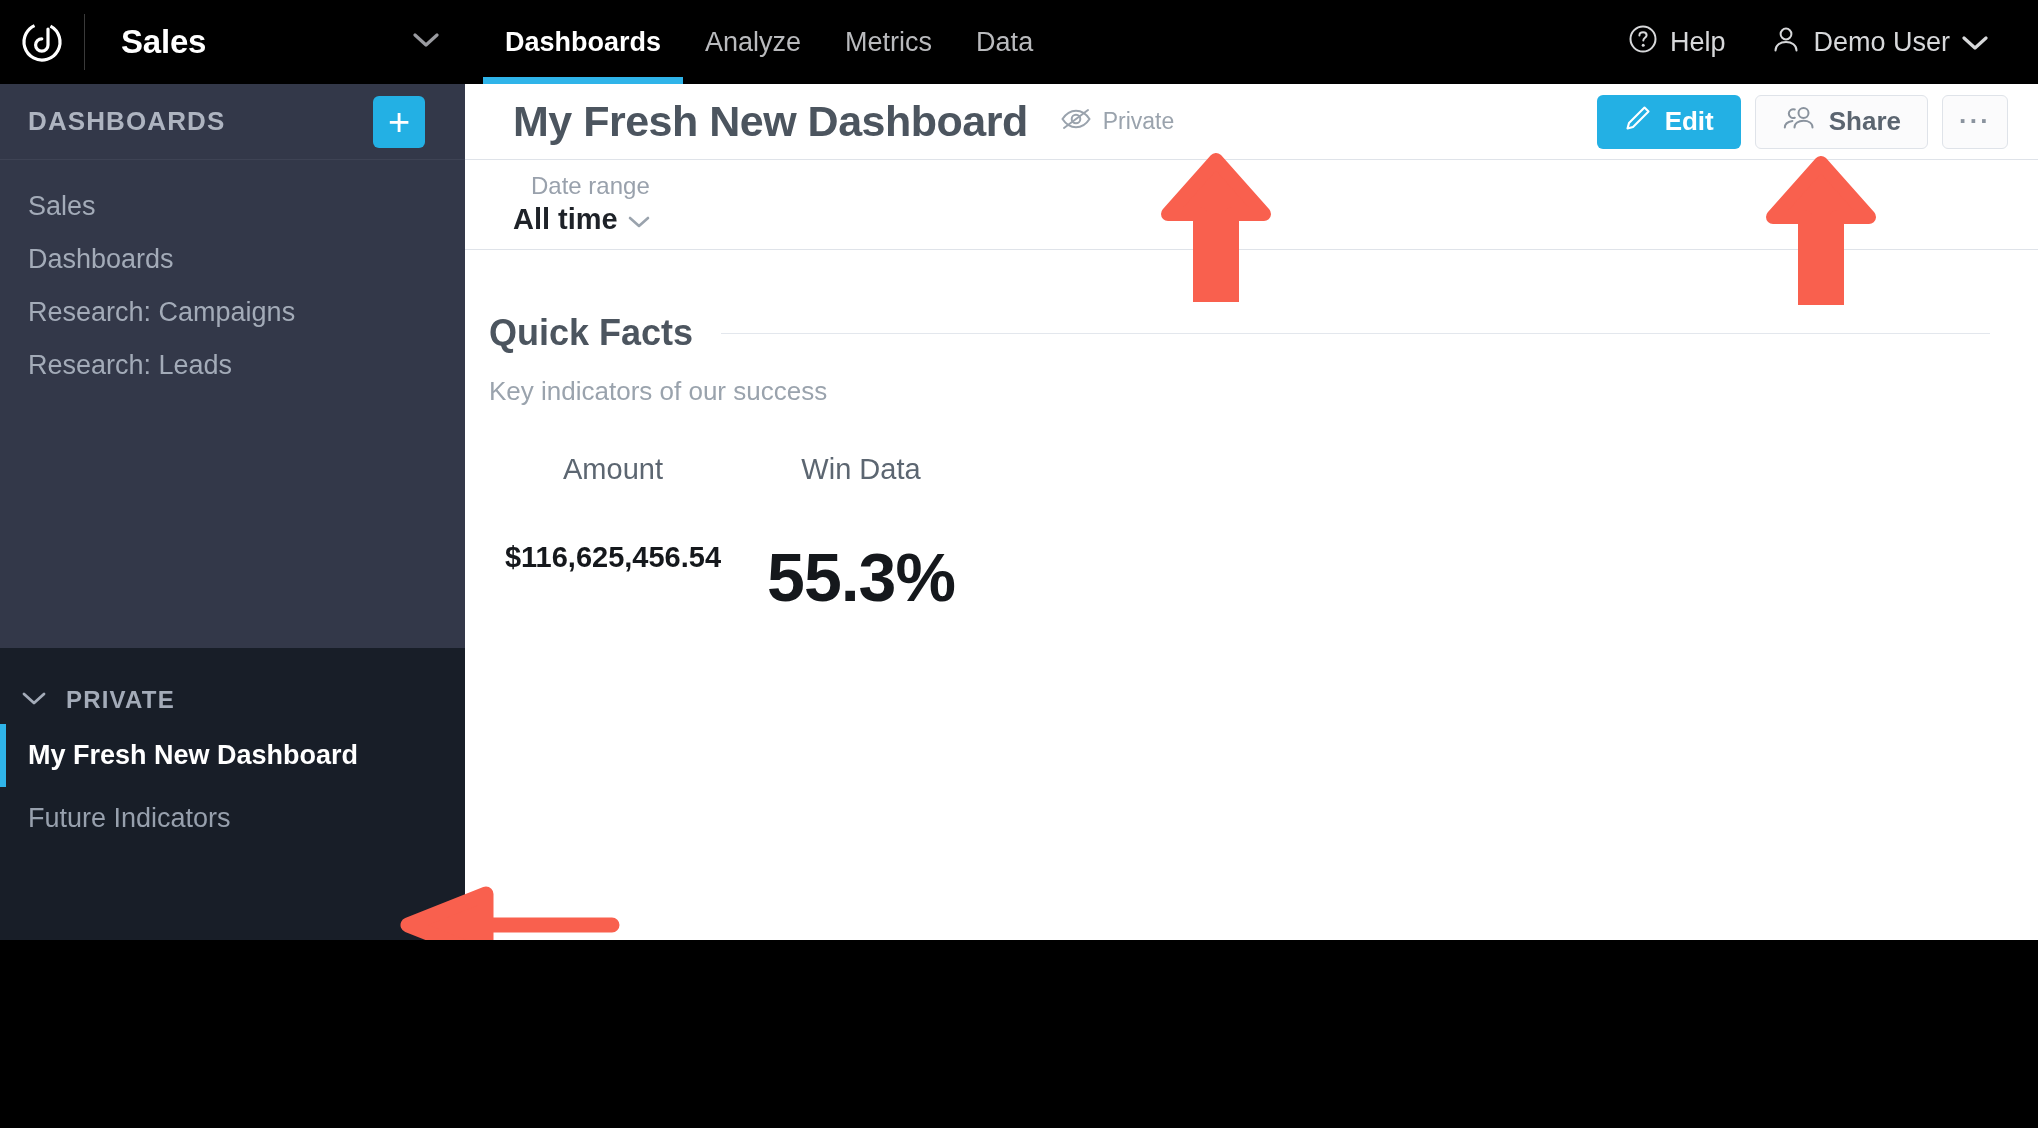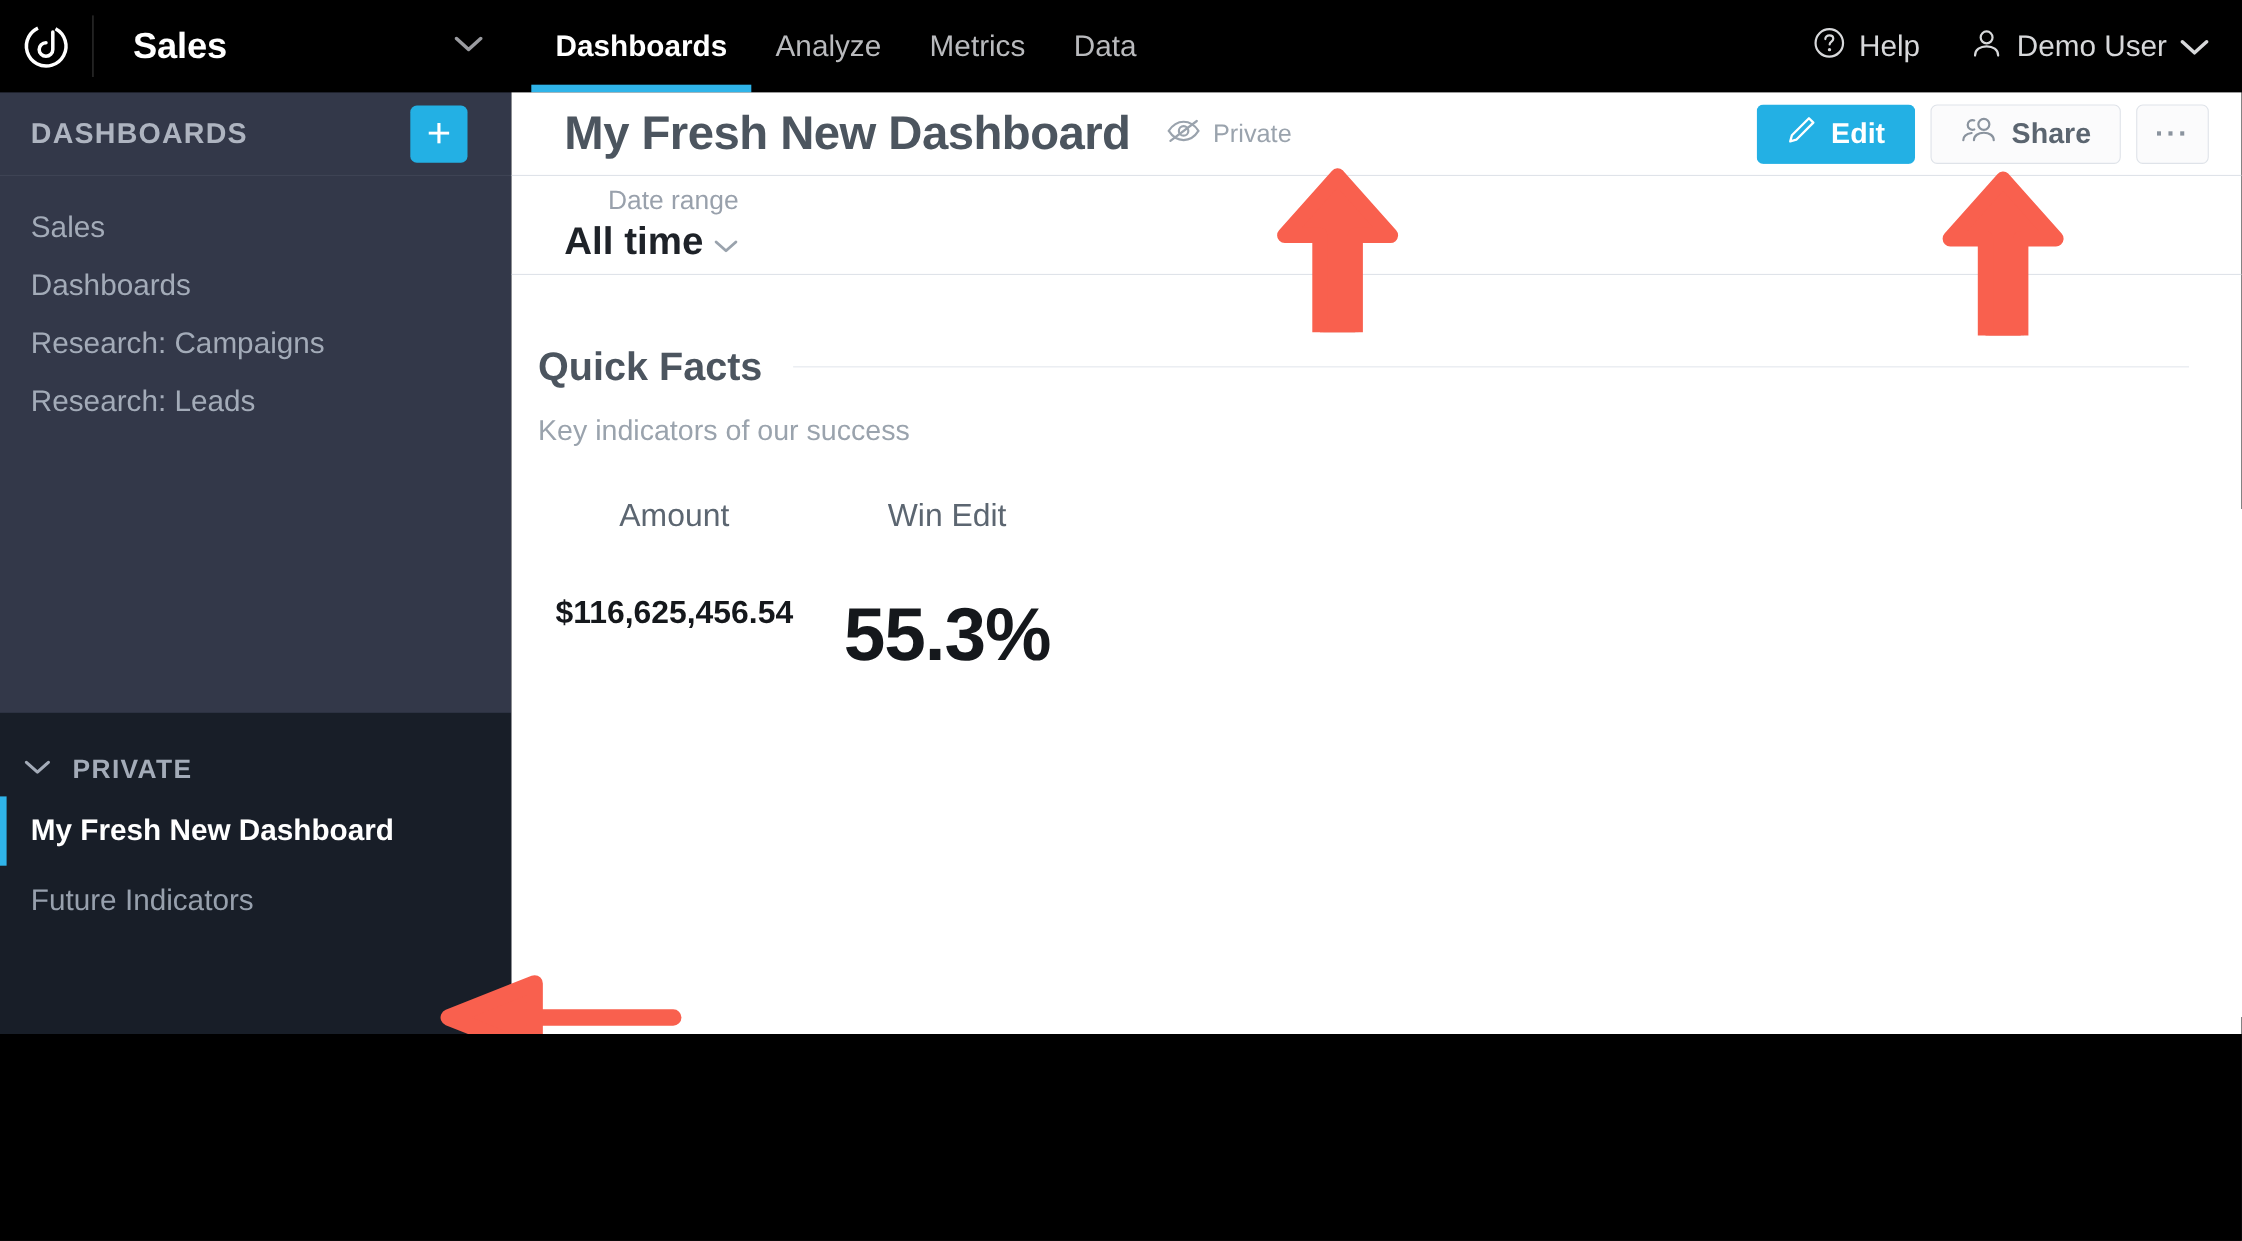--- a/index.html
+++ b/index.html
@@ -91,21 +91,21 @@
     left: 0; right: 0; bottom: 0;
     height: 7px;
     background: #2fb4e9;
   }
 
   .nav-right {
     margin-left: auto;
     display: flex;
     align-items: center;
     height: 84px;
-    padding-right: 12px;
+    padding-right: 32px;
     gap: 10px;
   }
   .nav-right-item {
     display: flex;
     align-items: center;
     gap: 12px;
     color: #d7d8da;
     font-size: 27px;
     padding: 0 18px;
     height: 84px;
@@ -288,21 +288,21 @@
     border-bottom: 1px solid #dfe3e9;
   }
   .filter-label {
     color: #99a1ac;
     font-size: 24px;
     line-height: 1.25;
     text-align: right;
   }
   .filter-value {
     color: #1e2228;
-    font-size: 35px;
+    font-size: 29px;
     font-weight: bold;
     display: flex;
     align-items: center;
     gap: 10px;
     cursor: pointer;
     line-height: 1.25;
   }
 
   .section {
     padding: 62px 48px 0 24px;
@@ -518,21 +518,21 @@
         <span class="section-rule"></span>
       </div>
       <div class="section-subtitle">Key indicators of our success</div>
 
       <div class="tiles">
         <div class="tile">
           <div class="tile-label">Amount</div>
           <div class="tile-value small">$116,625,456.54</div>
         </div>
         <div class="tile">
-          <div class="tile-label">Win Edit</div>
+          <div class="tile-label">Win Data</div>
           <div class="tile-value large">55.3%</div>
         </div>
       </div>
     </div>
   </div>
 
   <div class="annot" style="left:1140px; top:152px; width:170px; height:150px;">
     <svg width="170" height="150" viewBox="0 0 170 150" fill="none">
       <g transform="translate(2,4)">
         <path d="M58 150 L58 58 L26 58 L74 4 L122 58 L90 58 L90 150 Z" fill="#000000" opacity="0.16" transform="translate(3,4)"></path>

